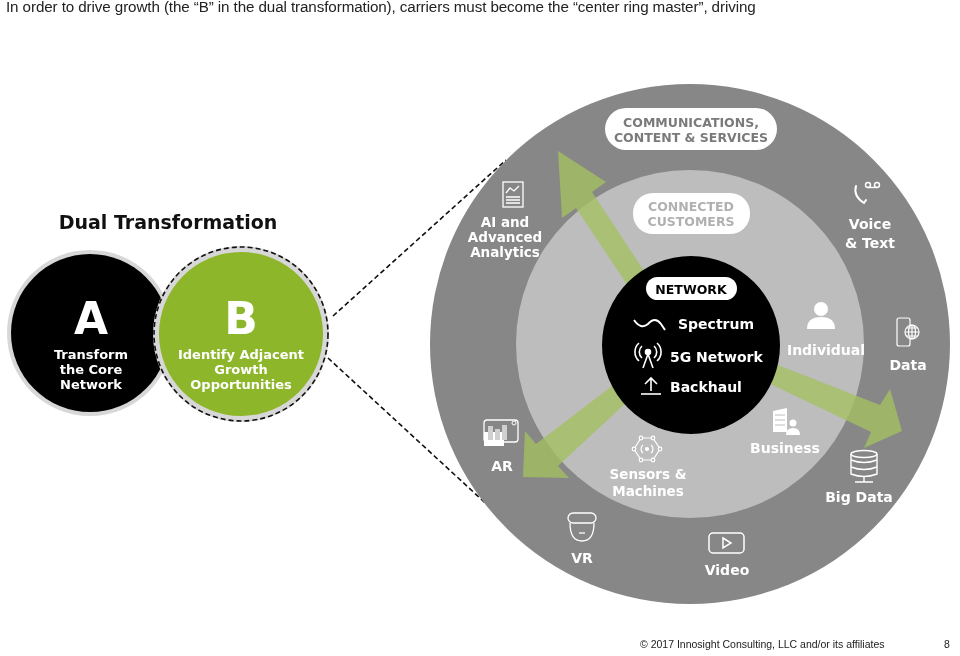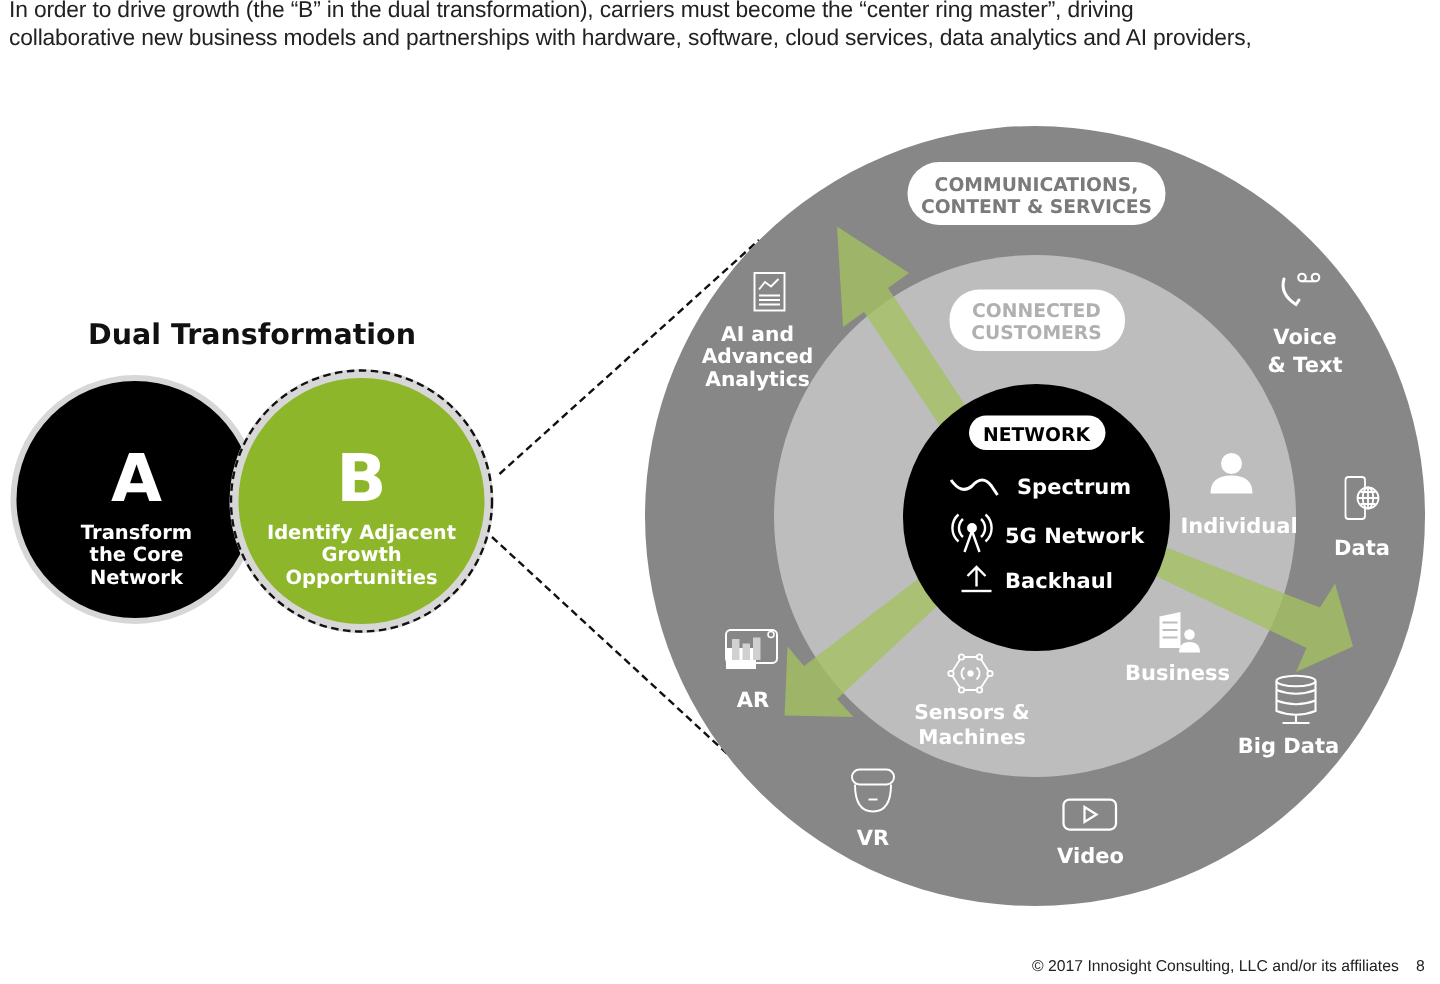--- a/index.html
+++ b/index.html
@@ -1,29 +1,28 @@
 <!DOCTYPE html>
 <html><head>
 <meta charset="utf-8">
 <style>
   html, body { margin:0; padding:0; background:#ffffff; }
   body { width:960px; height:656px; position:relative; overflow:hidden; font-family:"DejaVu Sans", sans-serif; }
   .intro { position:absolute; left:6px; top:-3px; width:950px; font-family:"Liberation Sans", sans-serif; font-size:15.2px; line-height:19px; color:#222; letter-spacing:-0.1px; }
   .intro div { white-space:nowrap; }
   svg#diagram { position:absolute; left:0; top:0; }
   .footer { position:absolute; top:638px; left:0; width:960px; font-family:"Liberation Sans", sans-serif; font-size:10.5px; color:#222; }
-  .footer .copy { position:absolute; left:688px; white-space:nowrap; }
+  .footer .copy { position:absolute; left:640px; white-space:nowrap; }
   .footer .page { position:absolute; left:944px; }
 </style>
 </head>
 <body>
 
 <div class="intro">
   <div>In order to drive growth (the “B” in the dual transformation), carriers must become the “center ring master”, driving</div>
-  <div>collaborative new business models and partnerships with hardware, software, cloud services, data analytics and AI providers,</div>
 </div>
 
 <svg id="diagram" width="960" height="656" viewBox="0 0 960 656">
   <defs>
     <marker id="ah" viewBox="0 0 10 10" refX="5" refY="5" markerWidth="1" markerHeight="1"></marker>
   </defs>
 
   <text x="168" y="229" text-anchor="middle" font-family="DejaVu Sans, sans-serif" font-weight="bold" font-size="19" fill="#111">Dual Transformation</text>
 
   <g>

